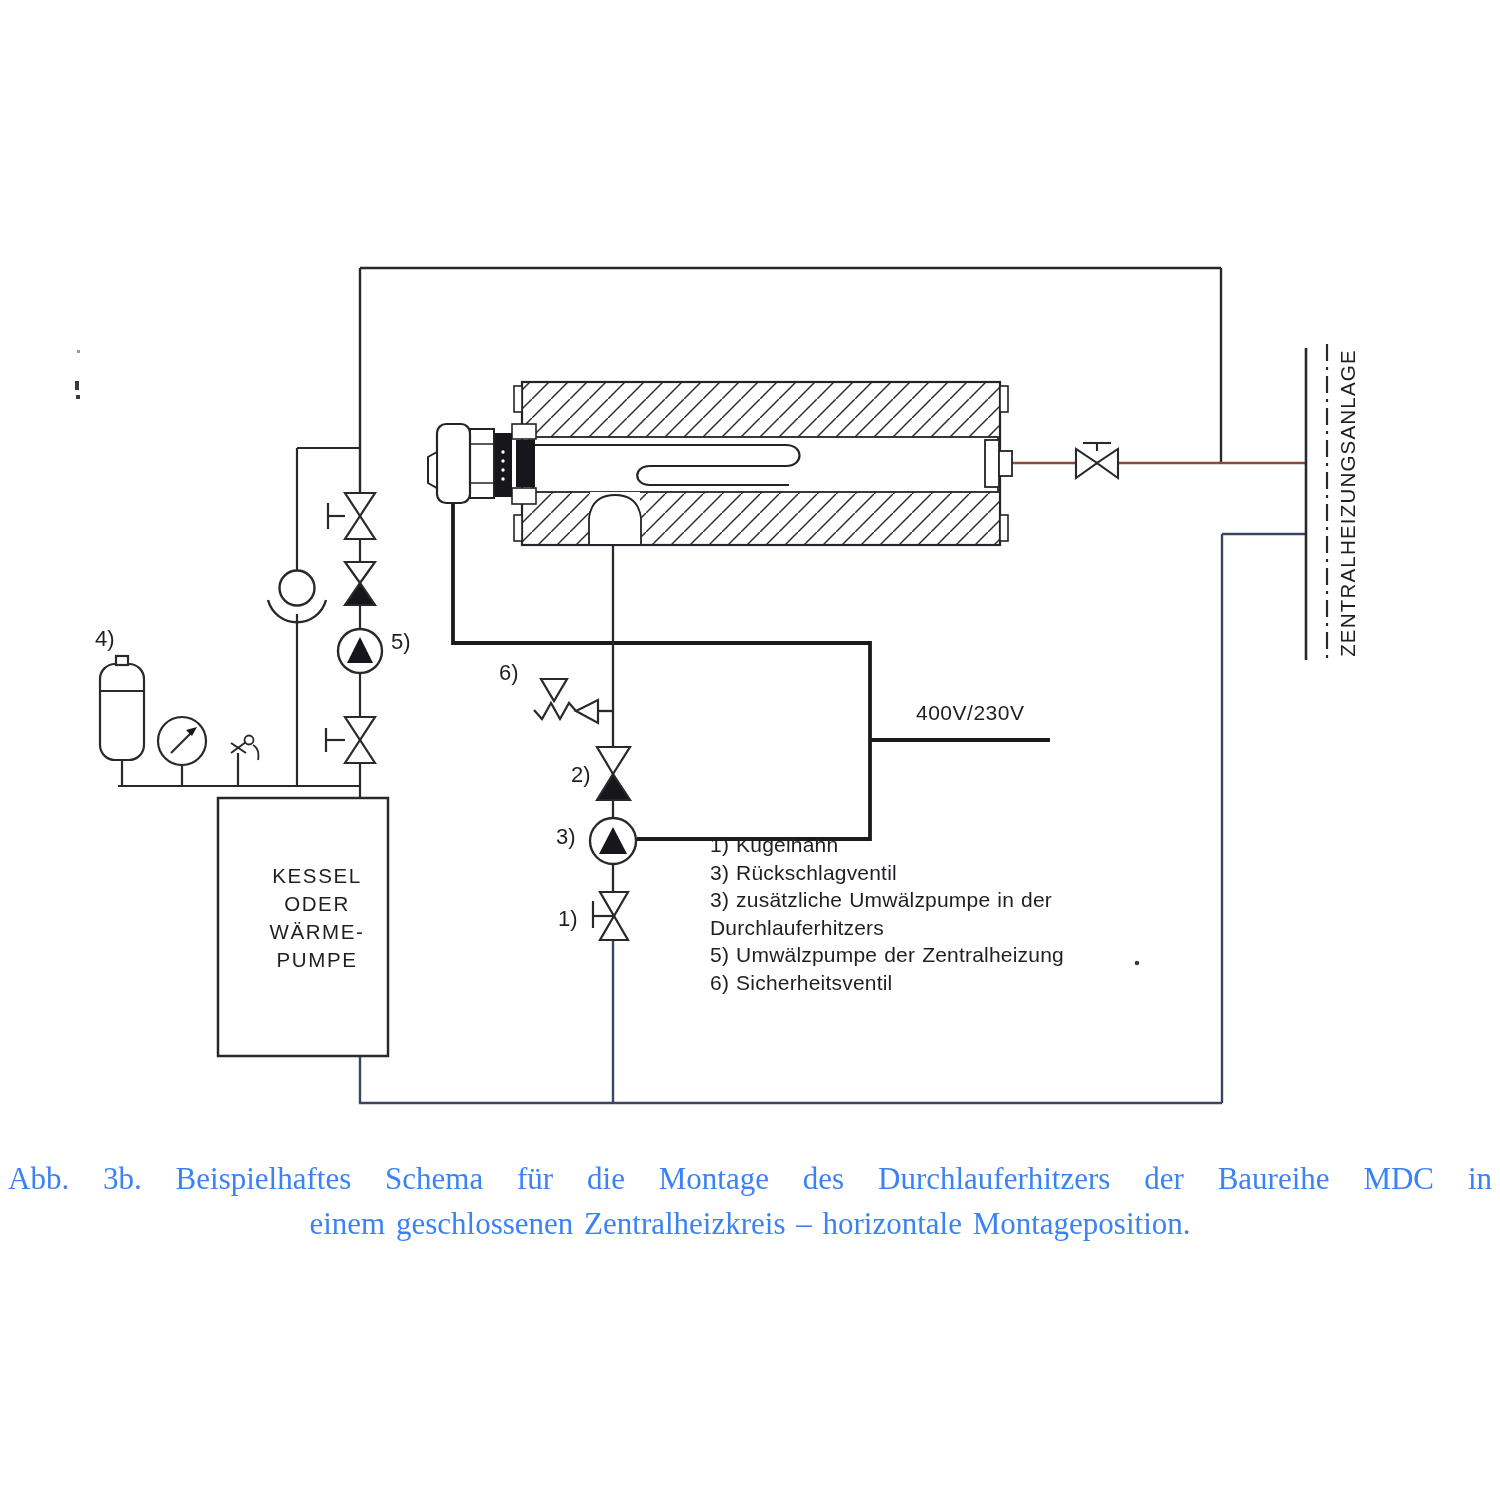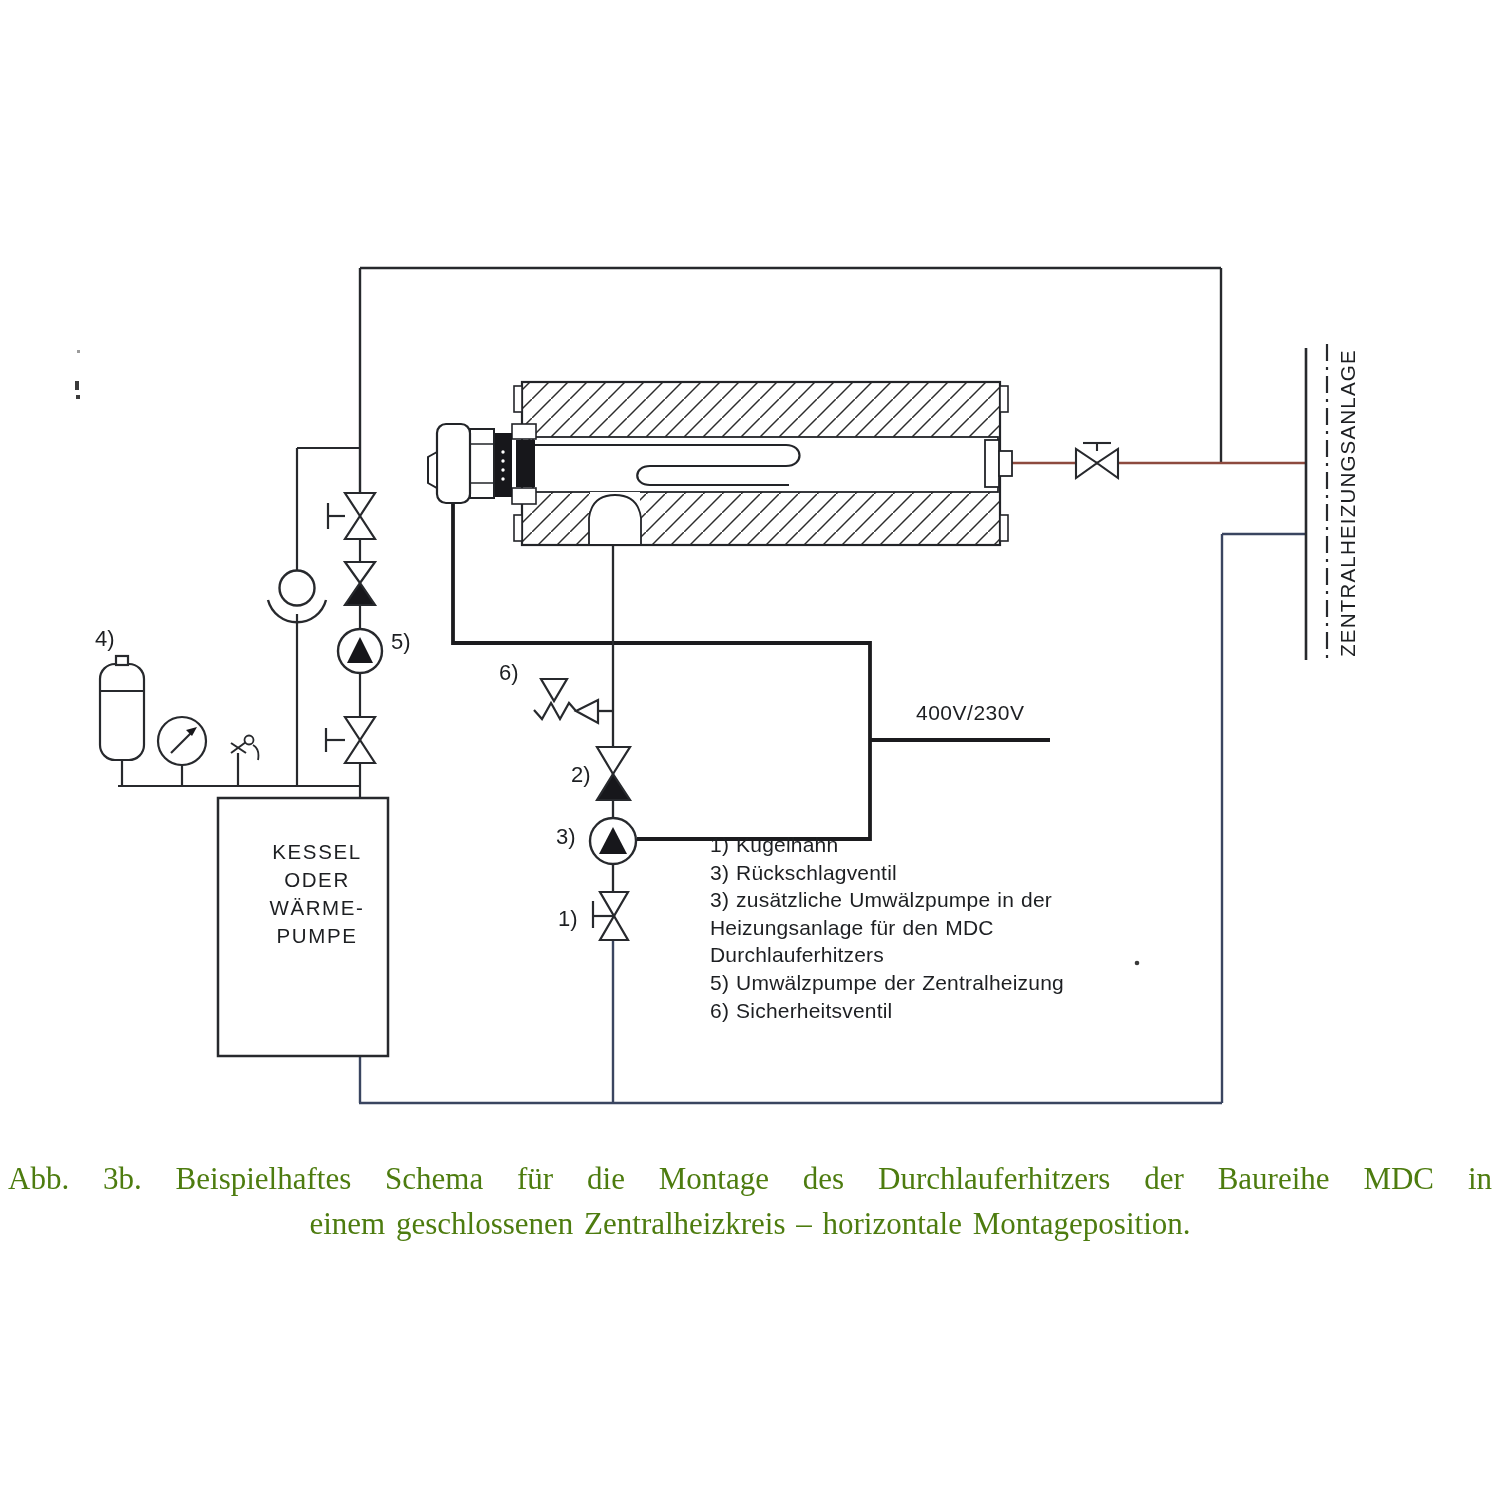--- a/index.html
+++ b/index.html
@@ -7,29 +7,29 @@
     position:relative;width:1500px;height:1500px;background:#ffffff;overflow:hidden;
     font-family:"Liberation Sans",sans-serif;color:#1d1f22;
   }
   .stage svg{position:absolute;left:0;top:0;}
   .lbl{position:absolute;font-size:22px;color:#1d1f22;white-space:nowrap;}
   .power-lbl{position:absolute;font-size:21px;letter-spacing:.5px;color:#1d1f22;white-space:nowrap;}
   .legend{position:absolute;left:710px;top:831px;width:480px;}
   .legend .lg{font-size:21px;line-height:27.6px;letter-spacing:.2px;word-spacing:1px;white-space:nowrap;}
   .boiler-text{
     position:absolute;left:218px;top:798px;width:198px;height:258px;
-    display:flex;flex-direction:column;align-items:center;padding-top:40px;box-sizing:border-box;
+    display:flex;flex-direction:column;align-items:center;padding-top:64px;box-sizing:border-box;
   }
   .boiler-text div{font-size:20.5px;line-height:28px;letter-spacing:1.6px;}
   .wall-text{
     position:absolute;left:1189px;top:490px;width:320px;height:26px;
     transform:rotate(-90deg);transform-origin:center;
     font-size:20.5px;letter-spacing:1.2px;text-align:center;white-space:nowrap;
   }
-  .caption{position:absolute;left:8px;top:1156px;width:1484px;font-family:"Liberation Serif",serif;color:#4d7c0f;}
+  .caption{position:absolute;left:8px;top:1156px;width:1484px;font-family:"Liberation Serif",serif;color:#3b82f6;}
   .caption .c1{font-size:31px;line-height:45px;text-align:justify;text-align-last:justify;word-spacing:3px;}
   .caption .c2{font-size:31px;line-height:45px;word-spacing:3px;text-align:center;}
 </style>
 </head>
 <body>
 
 <div class="stage">
 
   <svg width="1500" height="1500" viewBox="0 0 1500 1500">
     <defs>
@@ -220,21 +220,20 @@
     <div>WÄRME-</div>
     <div>PUMPE</div>
   </div>
 
   <div class="wall-text">ZENTRALHEIZUNGSANLAGE</div>
 
   <div class="legend">
     <div class="lg">1) Kugelhahn</div>
     <div class="lg">3) Rückschlagventil</div>
     <div class="lg">3) zusätzliche Umwälzpumpe in der</div>
-    <div class="lg">Heizungsanlage für den MDC</div>
     <div class="lg">Durchlauferhitzers</div>
     <div class="lg">5) Umwälzpumpe der Zentralheizung</div>
     <div class="lg">6) Sicherheitsventil</div>
   </div>
 
   <div class="caption">
     <div class="c1">Abb. 3b. Beispielhaftes Schema für die Montage des Durchlauferhitzers der Baureihe MDC in</div>
     <div class="c2">einem geschlossenen Zentralheizkreis – horizontale Montageposition.</div>
   </div>
 

